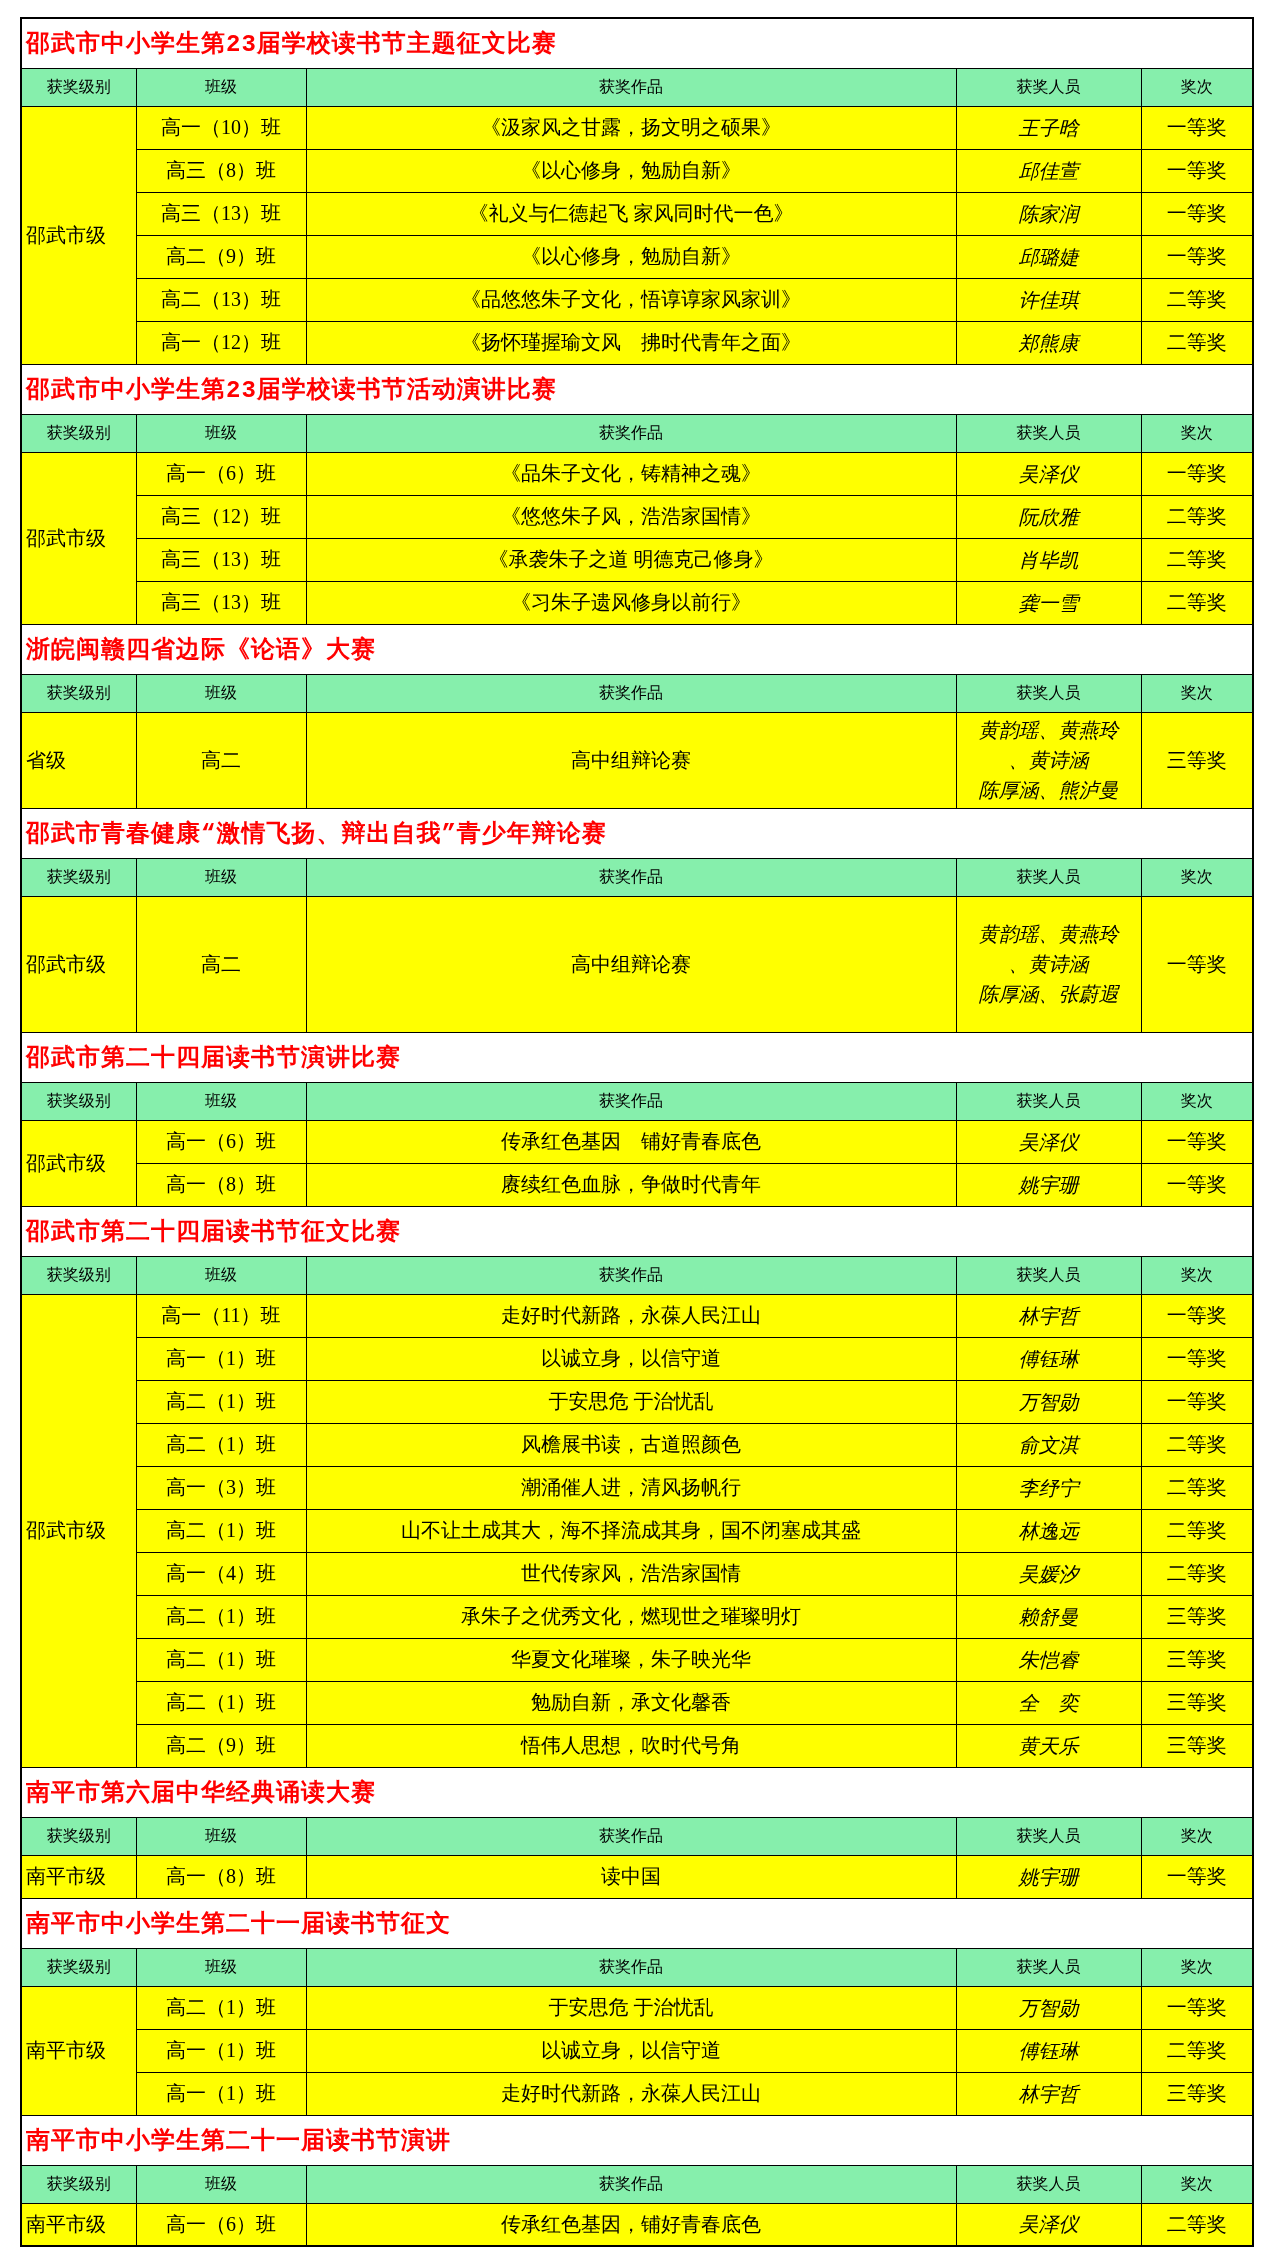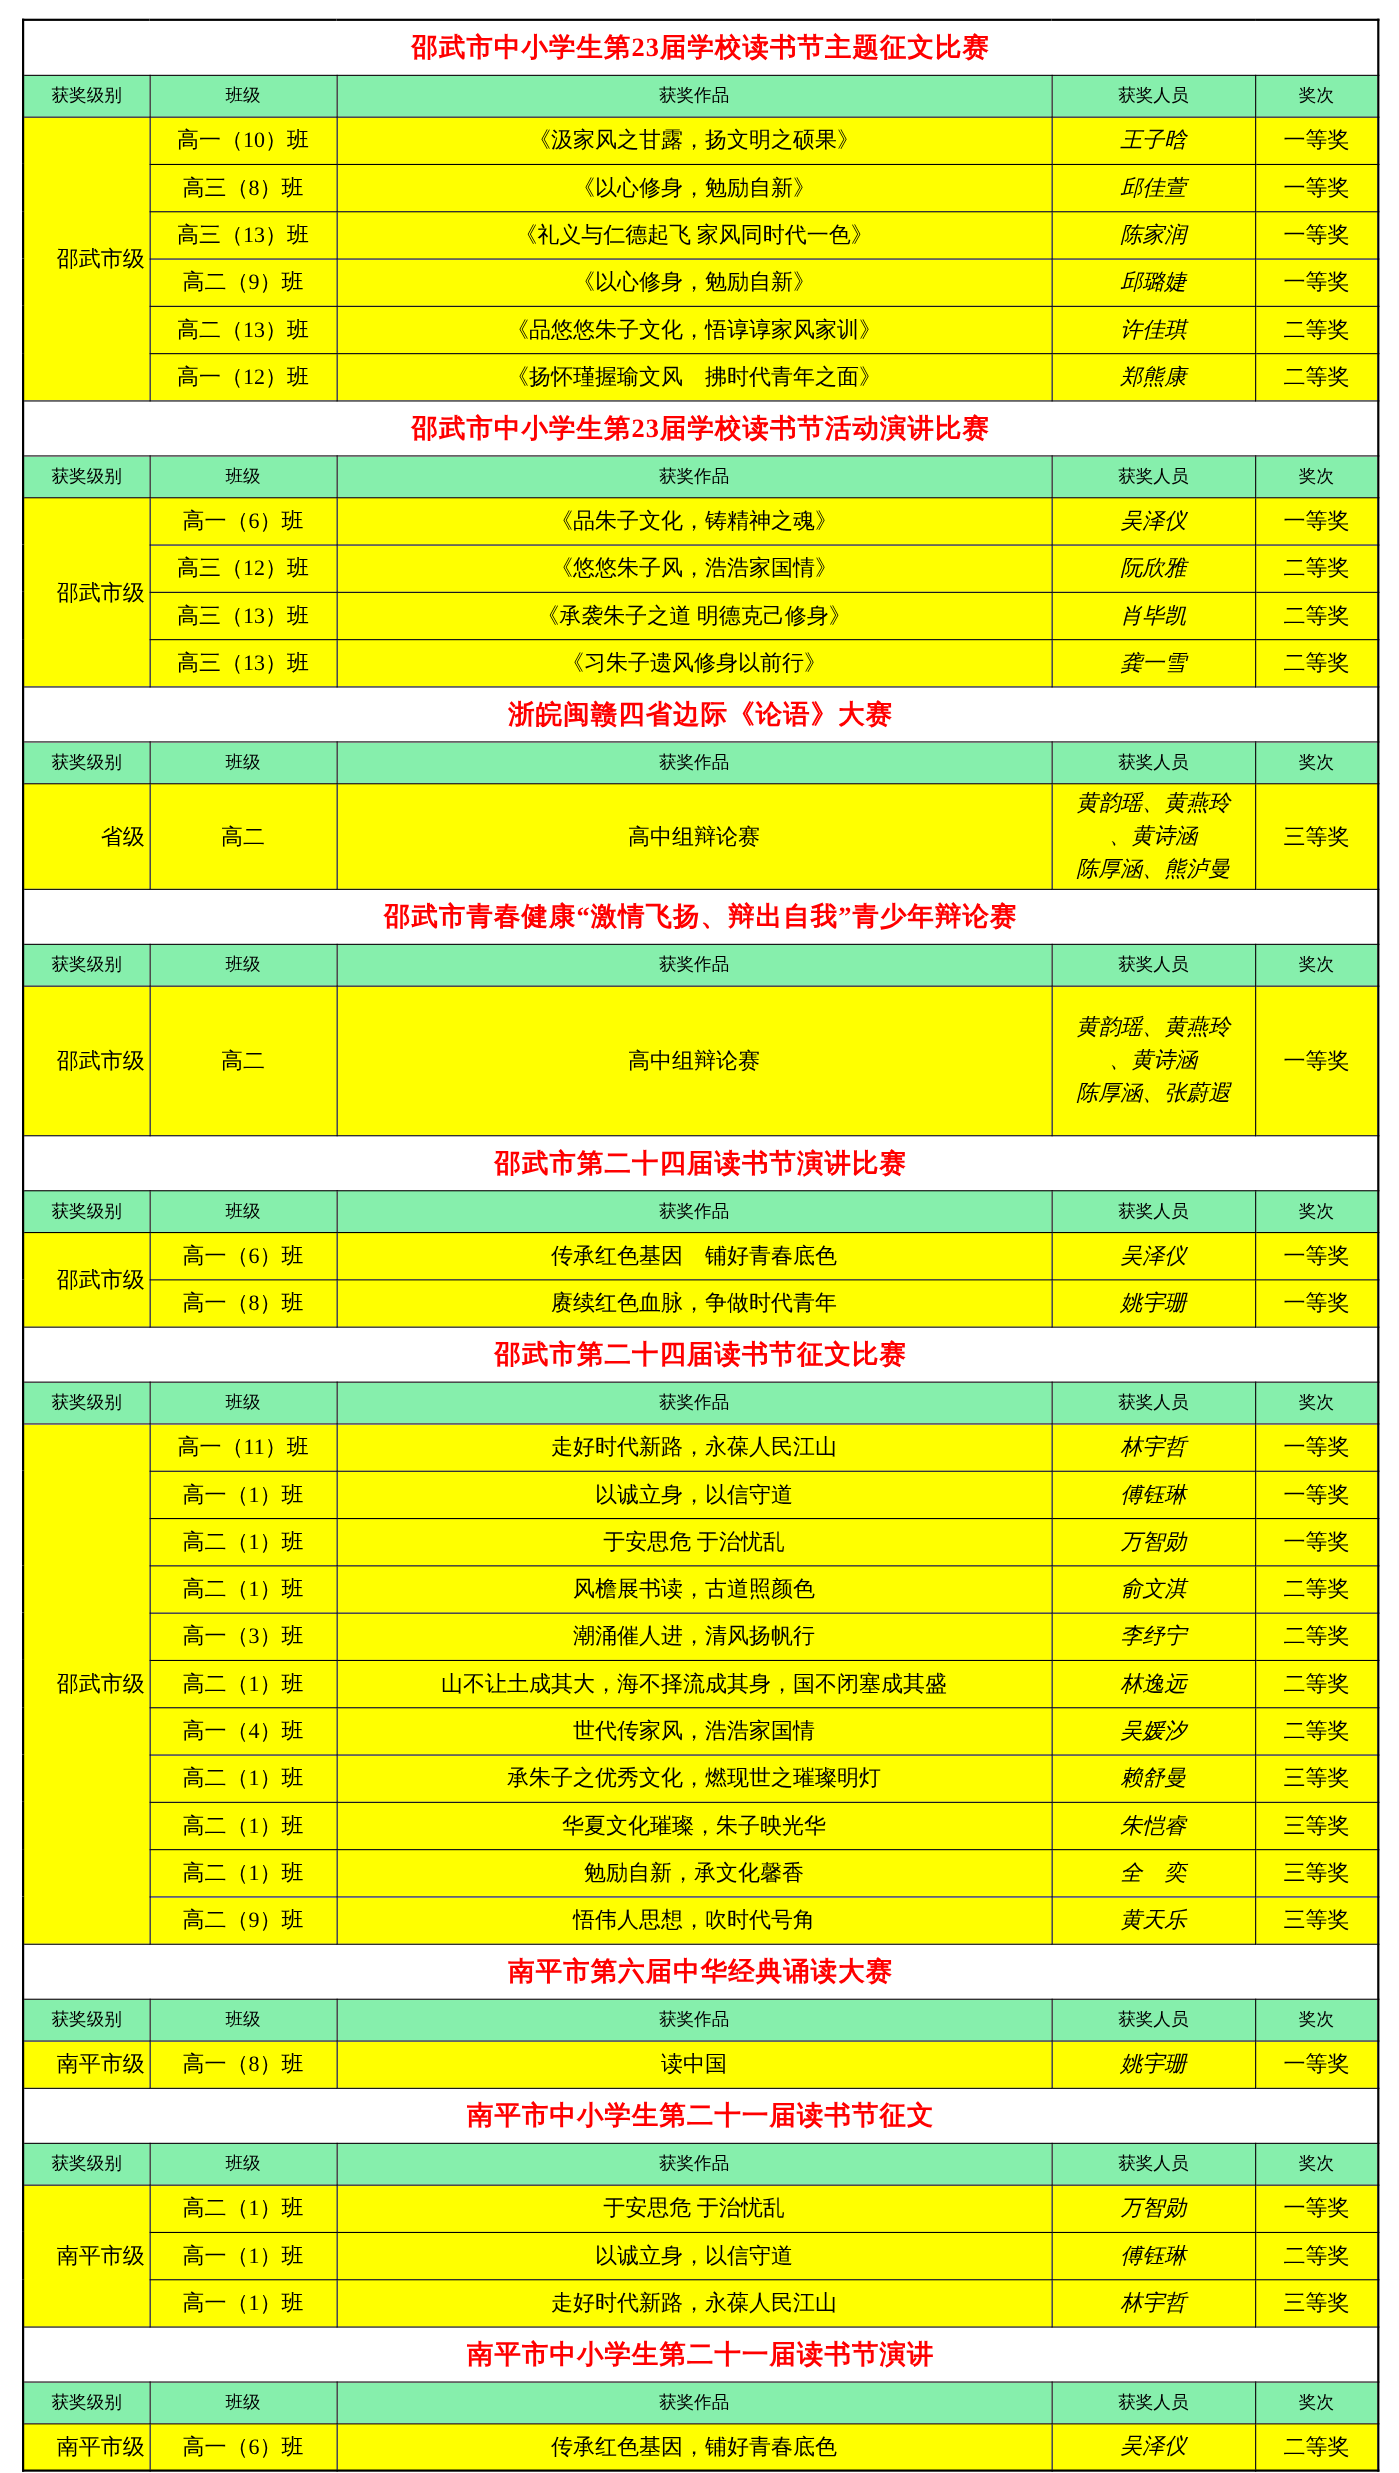--- a/index.html
+++ b/index.html
@@ -1,24 +1,24 @@
 <!DOCTYPE html>
 <html><head>
 <meta charset="utf-8">
 <style>
   html,body{margin:0;padding:0;background:#ffffff;}
   body{width:1272px;height:2248px;overflow:hidden;font-family:"Liberation Serif",serif;}
   .sheet{padding:17px 20px 0 20px;}
   table.awards{border-collapse:collapse;table-layout:fixed;width:1232px;border:2px solid #000;}
   td{border:1px solid #000;overflow:hidden;padding:0 4px;box-sizing:border-box;}
-  td.title-cell{background:#ffffff;color:#ff0000;font-family:Liberation Serif, serif;
-    font-weight:bold;font-size:24px;text-align:center;height:50px;letter-spacing:1px;}
+  td.title-cell{background:#ffffff;color:#ff0000;font-family:Liberation Mono, monospace;
+    font-weight:bold;font-size:24px;text-align:left;height:50px;letter-spacing:1px;}
   td.header-cell{background:#86efac;color:#000;font-size:16px;text-align:center;height:38px;}
   td.data-cell{background:#ffff00;color:#000;font-size:20px;text-align:center;height:43px;}
-  td.level-cell{background:#ffff00;color:#000;font-size:20px;text-align:right;}
+  td.level-cell{background:#ffff00;color:#000;font-size:20px;text-align:left;}
   td.person-cell{white-space:pre-line;line-height:1.5;font-style:italic;}
 </style>
 </head>
 <body>
 
 <div class="sheet">
   <table class="awards">
     <colgroup>
       <col style="width:115px">
         <col style="width:170px">

